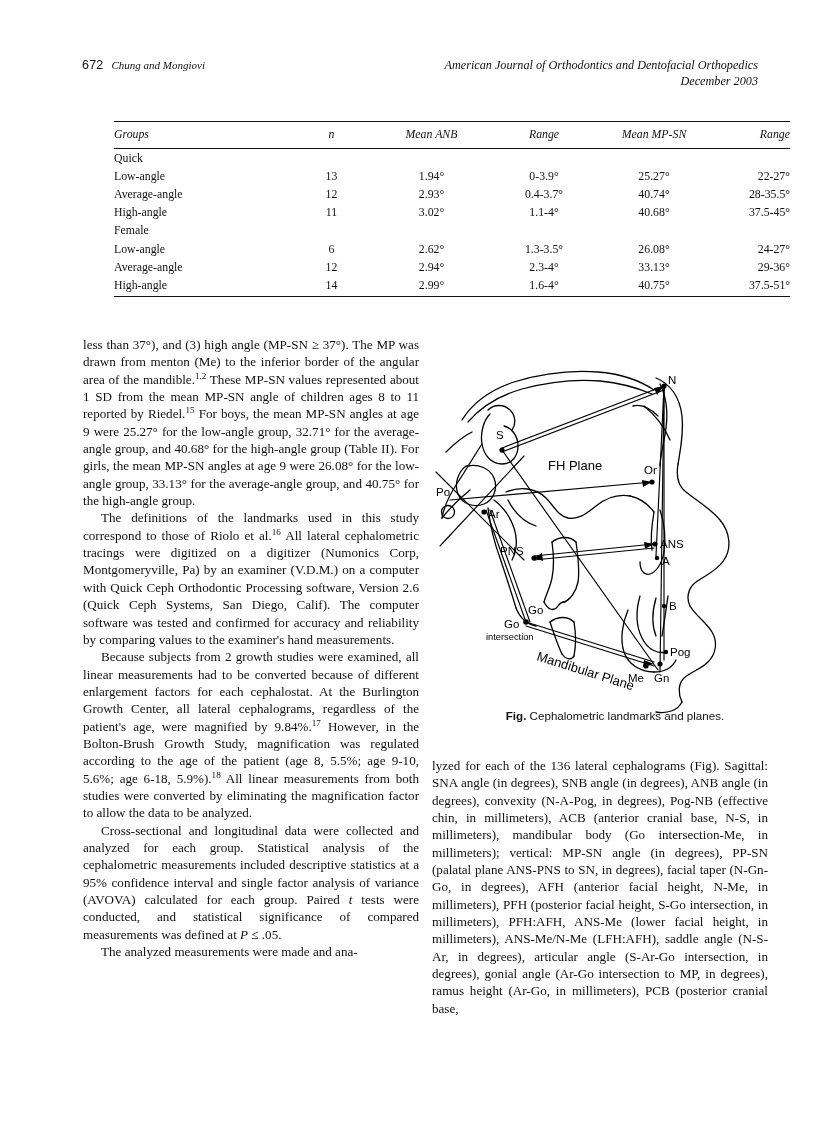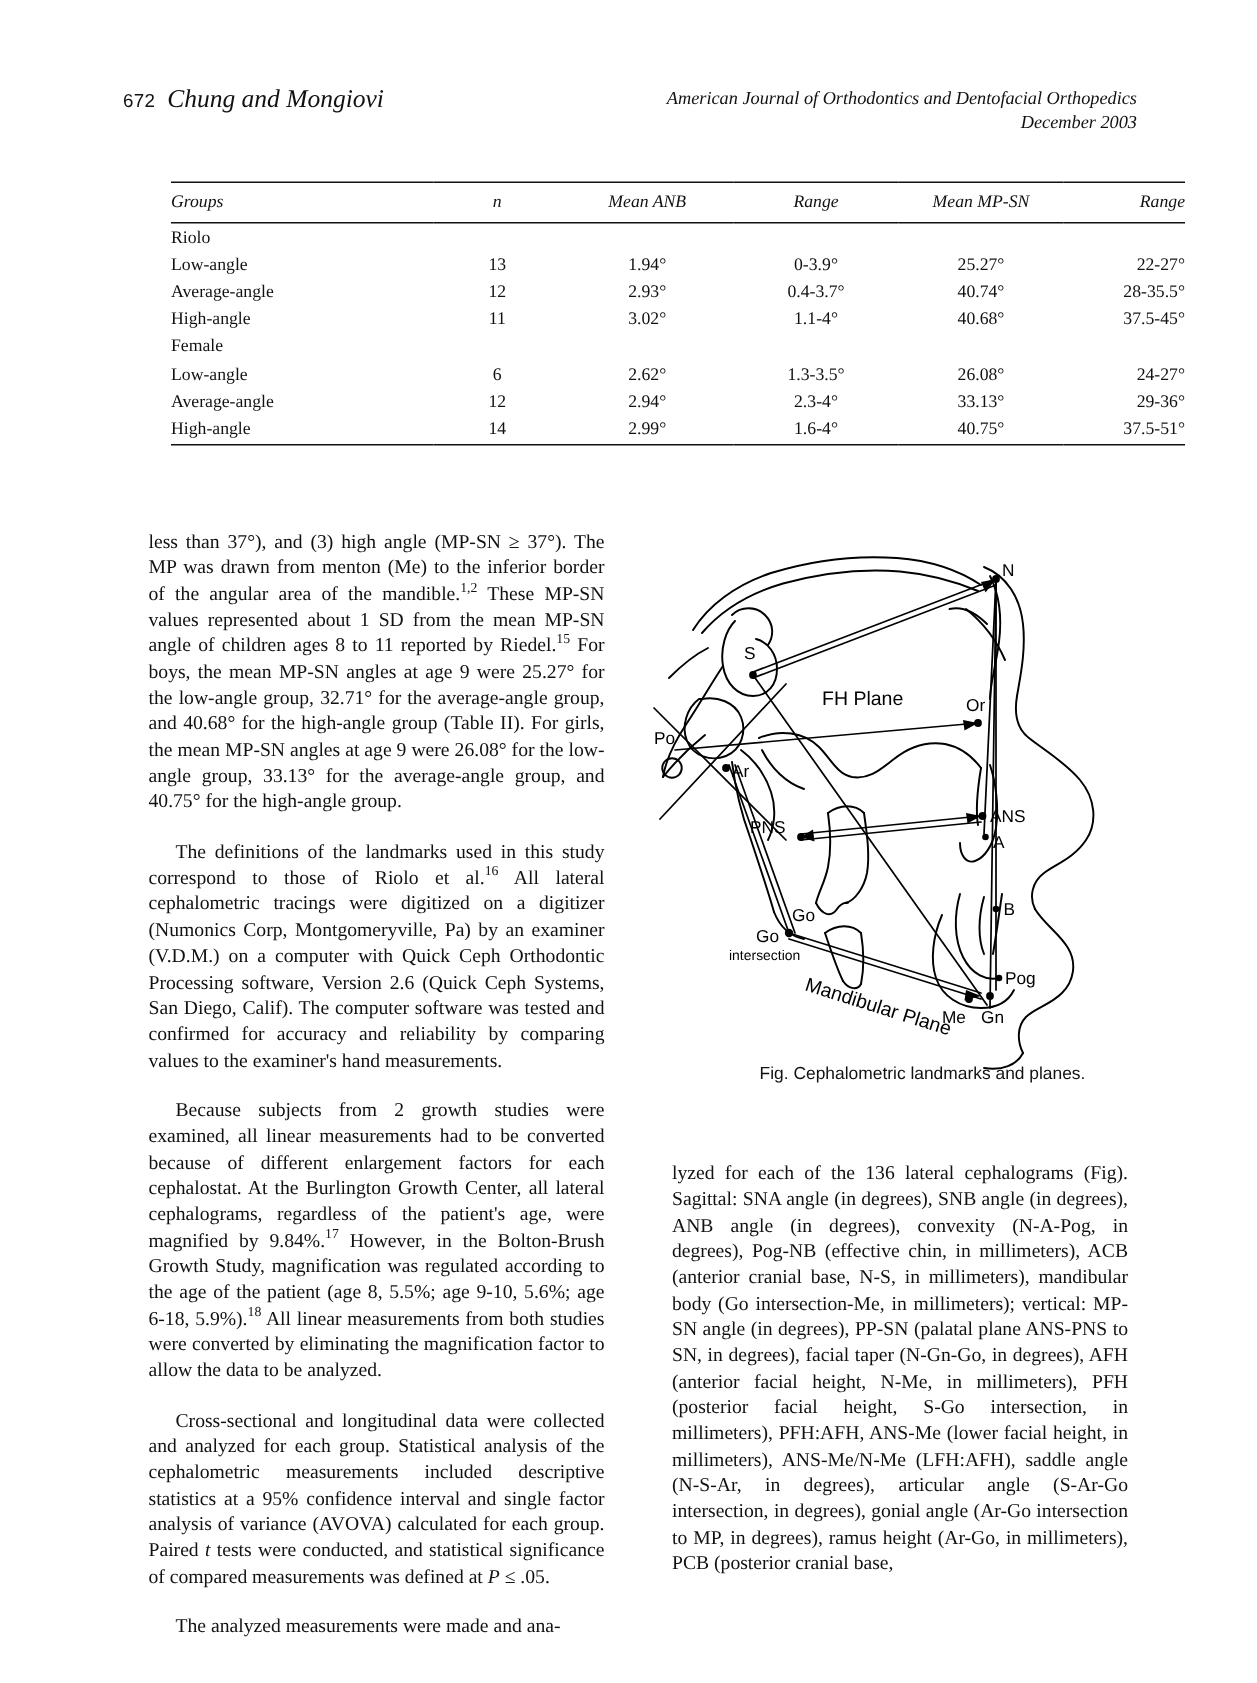--- a/index.html
+++ b/index.html
@@ -41,21 +41,21 @@
   }
   .runhead-page {
     font-family: "Liberation Sans", sans-serif;
     font-weight: normal;
     font-size: 12.5px;
     font-style: normal;
     letter-spacing: 0.2px;
   }
   .runhead-authors {
     font-style: italic;
-    font-size: 17px;
+    font-size: 11px;
     margin-left: 8px;
     text-align: right;
   }
   .runhead-right {
     position: absolute;
     right: 0;
     top: 0;
     text-align: right;
     font-style: italic;
     font-size: 12.2px;
@@ -140,21 +140,21 @@
     position: absolute;
     left: 432px;
     top: 757px;
     width: 336px;
     font-size: 13.1px;
     line-height: 17.35px;
     text-align: justify;
     text-justify: inter-word;
   }
   p.para {
-    margin: 16px;
+    margin: 0;
     text-indent: 18px;
   }
   p.para.nofirst { text-indent: 0; }
   sup {
     font-size: 0.7em;
     vertical-align: super;
     line-height: 0;
   }
   i.it { font-style: italic; }
 
@@ -170,21 +170,21 @@
   .fig-caption {
     position: absolute;
     left: 432px;
     top: 709px;
     width: 336px;
     text-align: center;
     font-family: "Liberation Sans", sans-serif;
     font-size: 11.6px;
     line-height: 14px;
   }
-  .fig-caption b { font-weight: normal; padding-left: 30px; }
+  .fig-caption b { font-weight: bold; padding-left: 30px; }
 </style>
 </head>
 <body>
 
 <div class="page">
 
   <div class="runhead">
     <div class="runhead-left">
       <span class="runhead-page">672</span><span class="runhead-authors">Chung and Mongiovi</span>
     </div>
@@ -209,21 +209,21 @@
           <th class="c-groups">Groups</th>
           <th>n</th>
           <th>Mean ANB</th>
           <th>Range</th>
           <th>Mean MP-SN</th>
           <th class="c-range2">Range</th>
         </tr>
       </thead>
       <tbody>
         <tr>
-          <td class="c-groups grouplabel">Riolo</td>
+          <td class="c-groups grouplabel">Quick</td>
           <td></td>
           <td></td>
           <td></td>
           <td></td>
           <td class="c-range2"></td>
         </tr>
         <tr>
           <td class="c-groups sublabel">Low-angle</td>
           <td>13</td>
           <td>1.94°</td>

